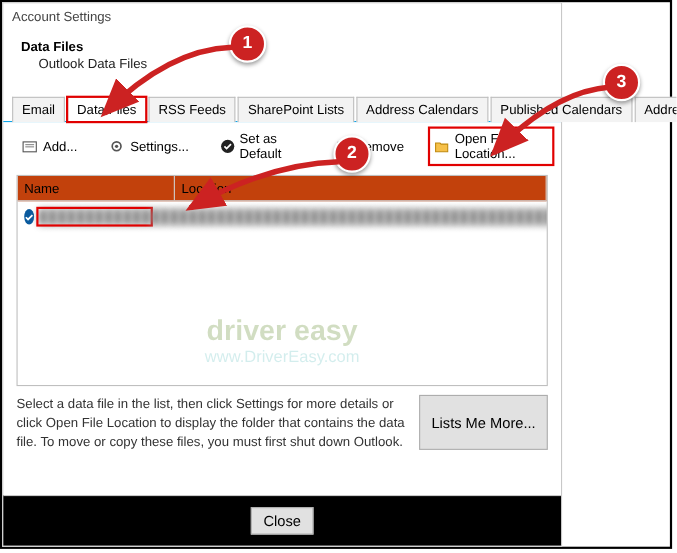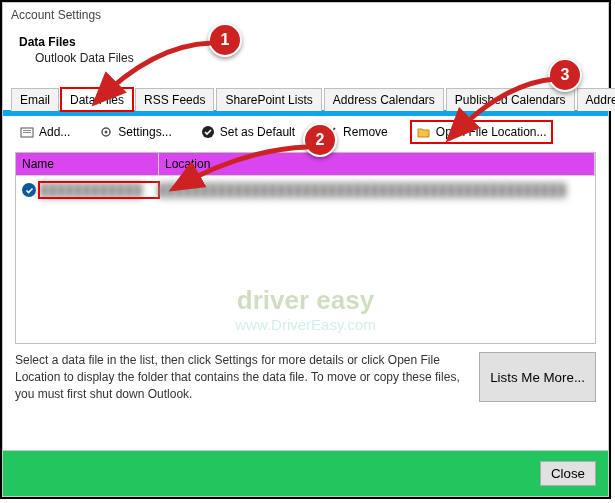--- a/index.html
+++ b/index.html
@@ -1,47 +1,47 @@
 <!DOCTYPE html>
 <html><head>
 <meta charset="utf-8">
 <style>
 html,body{margin:0;padding:0}
 body{width:615px;height:503px;background:#fff;font:12px "Segoe UI",Tahoma,sans-serif;color:#000;position:relative;overflow:hidden}
 .outer{border:2px solid #000;width:611px;height:499px;position:relative;box-sizing:border-box}
-.window{border:1px solid #c8c8c8;width:607px;height:495px;margin:0;position:relative;background:#fff;box-sizing:border-box}
+.window{border:1px solid #c8c8c8;width:509px;height:495px;margin:0;position:relative;background:#fff;box-sizing:border-box}
 .titlebar{height:24px;display:flex;align-items:center;padding-left:8px;color:#444;font-size:12px}
 .header{padding:8px 16px 10px 16px}
 .header .heading{font-weight:700;color:#000}
 .header .sub{padding-left:16px;color:#222;margin-top:2px}
-.tabs{display:flex;align-items:flex-start;border-bottom:6px solid #0ea5e9;padding-left:8px;margin-top:12px}
+.tabs{display:flex;align-items:flex-start;border-bottom:1px solid #0ea5e9;padding-left:8px;margin-top:12px}
 .tab{padding:4px 8px;background:#f3f3f3;border:1px solid #bfbfbf;border-bottom:none;margin-right:2px;position:relative;top:1px;cursor:default;white-space:nowrap}
 .tab.active{background:#fff;border-top:1px solid #bfbfbf;top:1px}
 .tab.highlight{outline:2px solid #e10000;outline-offset:-1px}
 .toolbar{display:flex;align-items:center;gap:20px;padding:6px 8px 6px 12px}
 .tbtn{display:flex;align-items:center;gap:4px;padding:2px 4px;cursor:default}
 .tbtn.highlight{outline:2px solid #e10000;outline-offset:0}
 .tbtn .ico{width:16px;height:16px;display:flex;align-items:center;justify-content:center;font-size:13px}
 .listbox{margin:4px 12px 8px 12px;border:1px solid #bfbfbf;height:190px;overflow:hidden}
-.listhead{display:flex;background:#d946ef;border-bottom:1px solid #d0d0d0}
+.listhead{display:flex;background:#c2410c;border-bottom:1px solid #d0d0d0}
 .listhead .col{padding:4px 6px;border-right:1px solid #d0d0d0}
 .col-name{width:130px}
 .col-loc{flex:1}
 .listbody{padding:4px 0}
 .row{display:flex;align-items:center;padding:3px 6px}
 .defmark{width:14px;height:14px;border-radius:50%;background:#0a5a9e;display:flex;align-items:center;justify-content:center;margin-right:4px}
 .defmark svg{stroke:#fff}
 .cell-name{width:118px}
 .cell-loc{flex:1}
 .cell-name.highlight{outline:2px solid #e10000;outline-offset:0}
 .blur{color:transparent;text-shadow:0 0 7px #888;user-select:none}
 .helprow{display:flex;margin:6px 12px 0 12px;gap:8px}
 .helptext{flex:1;color:#333;line-height:1.4}
 .btn{border:1px solid #adadad;background:#e1e1e1;padding:4px 10px;cursor:default;white-space:nowrap}
-.bottombar{position:absolute;bottom:0;left:0;right:0;border-top:1px solid #c8c8c8;padding:10px 12px;display:flex;justify-content:flex-end;background:#22c55e}
+.bottombar{position:absolute;bottom:0;left:0;right:0;border-top:1px solid #c8c8c8;padding:10px 12px;display:flex;justify-content:center;background:#000000}
 .wm{position:absolute;left:50%;top:62%;transform:translate(-50%,-50%);pointer-events:none;opacity:.25;text-align:center}
 .wm .wm1{font-size:26px;color:#4d7c0f;font-weight:700}
 .wm .wm2{font-size:15px;color:#5bb}
 .callout{position:absolute;width:30px;height:30px;border-radius:50%;background:#c22;border:2px solid #fff;box-shadow:0 2px 4px rgba(0,0,0,.4);color:#fff;font-weight:700;font-size:16px;display:flex;align-items:center;justify-content:center;pointer-events:none}
 .arrow{position:absolute;pointer-events:none}
 </style>
 </head>
 <body>
 
 <div class="outer">

